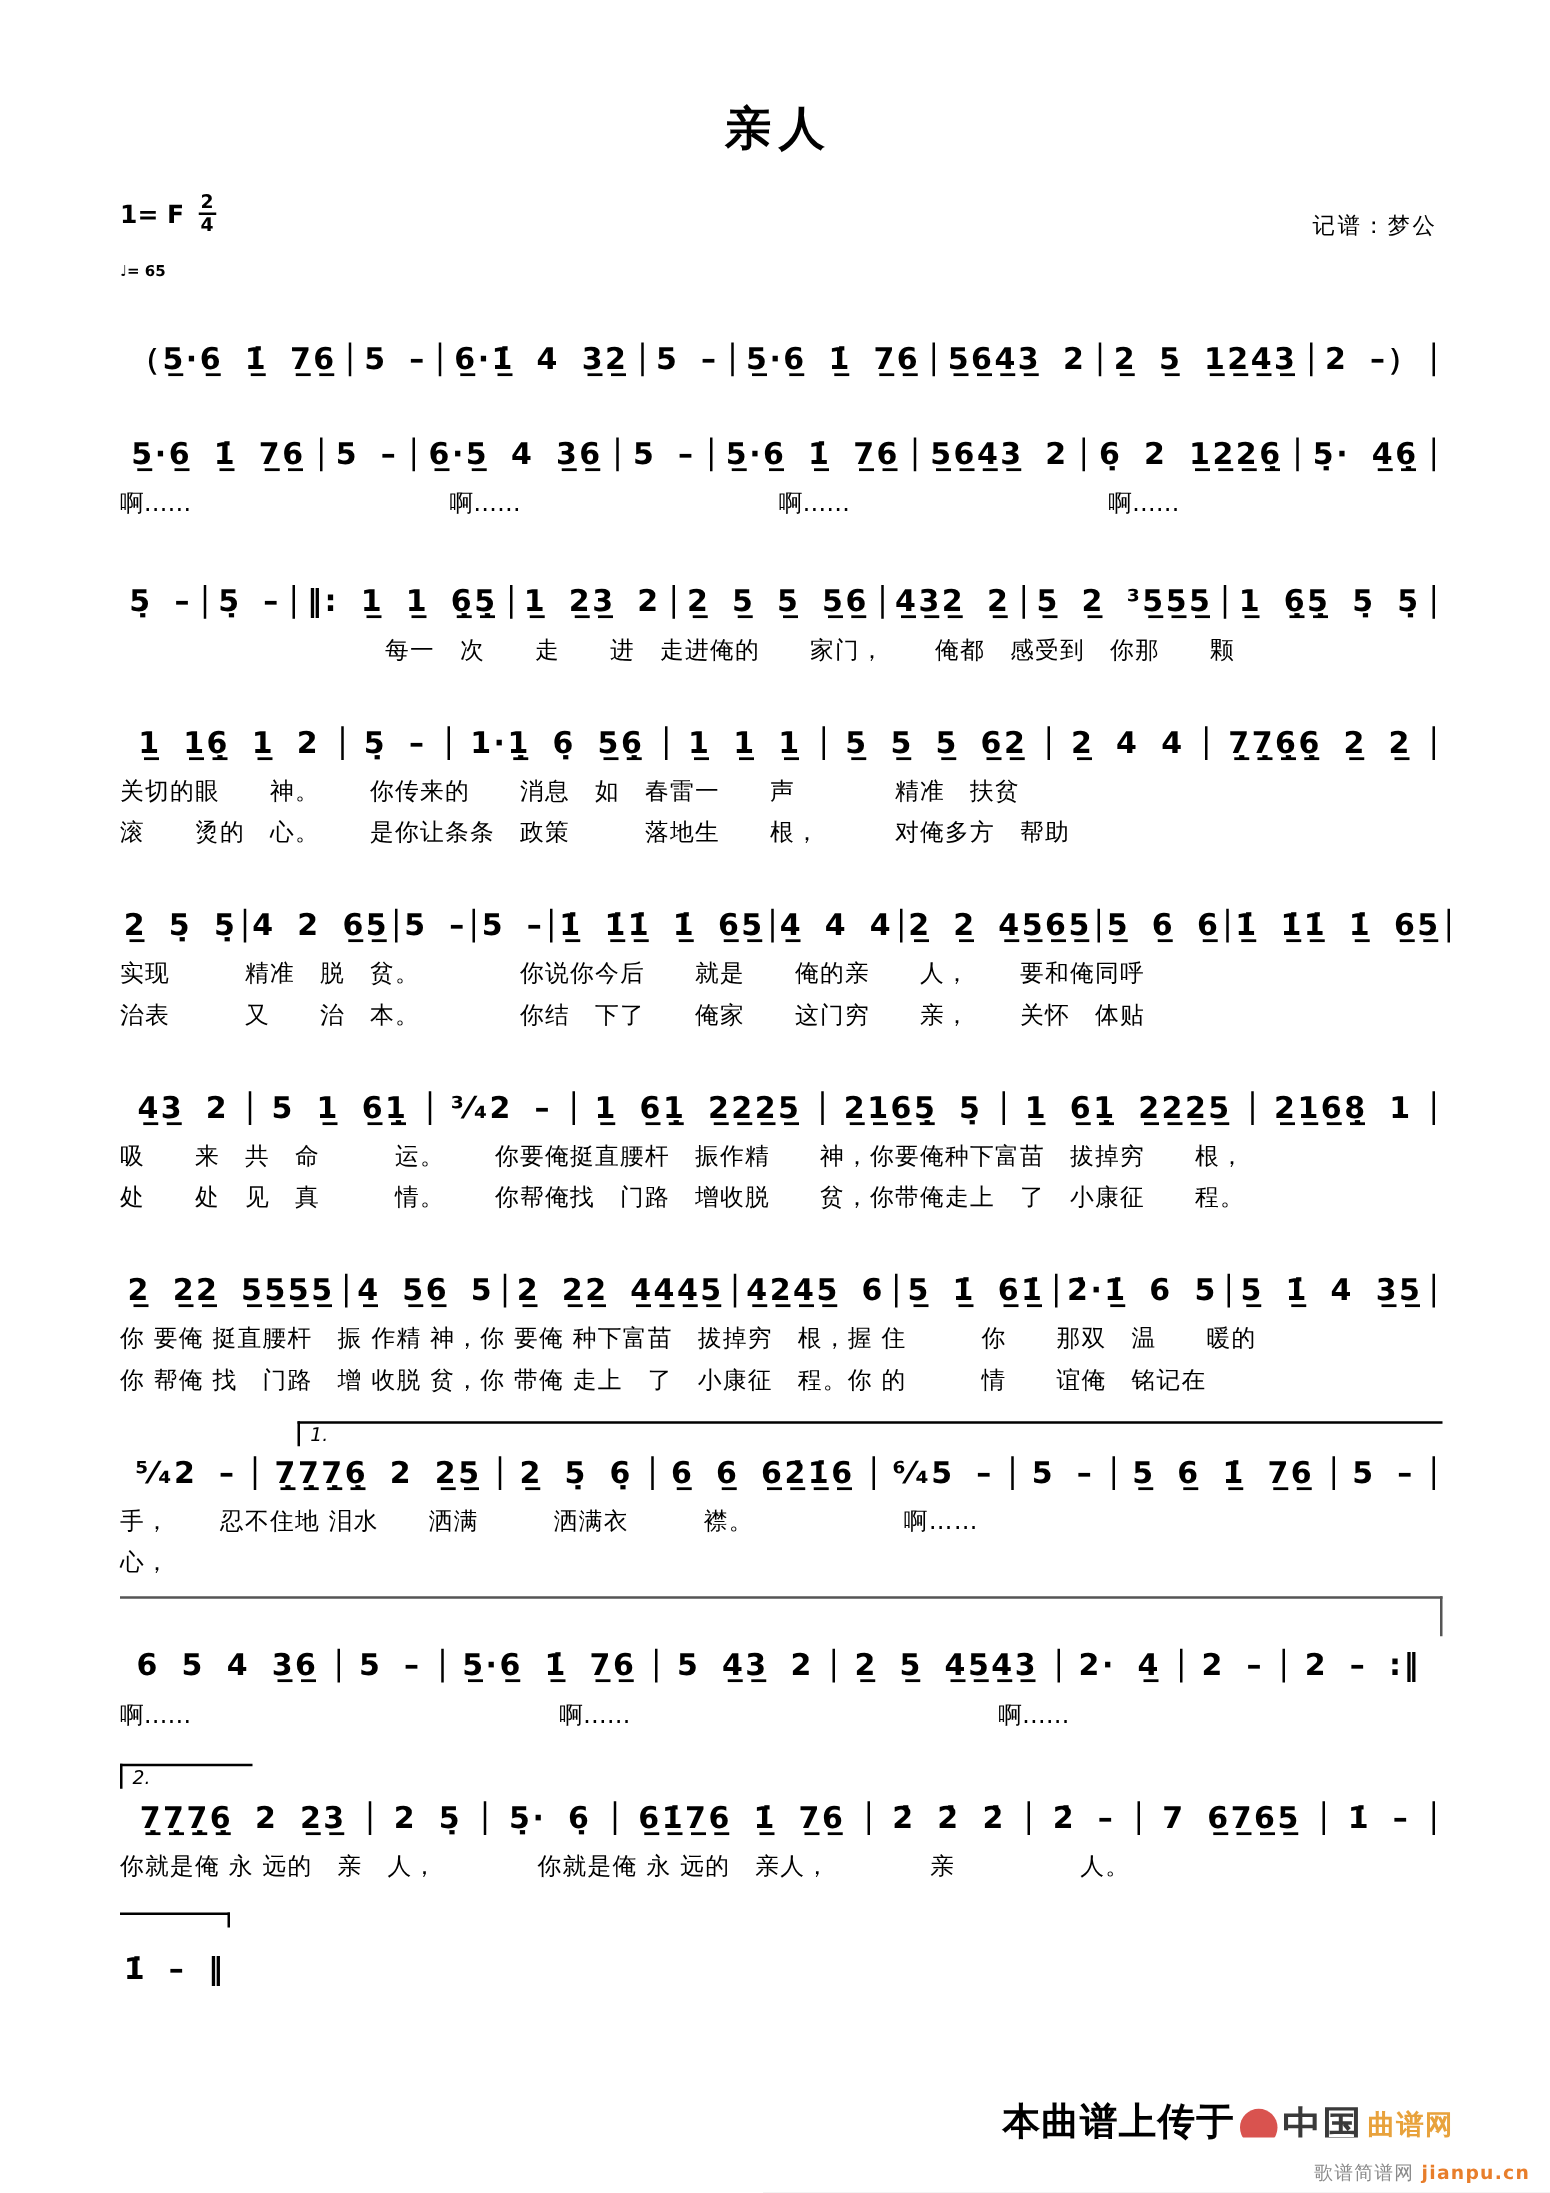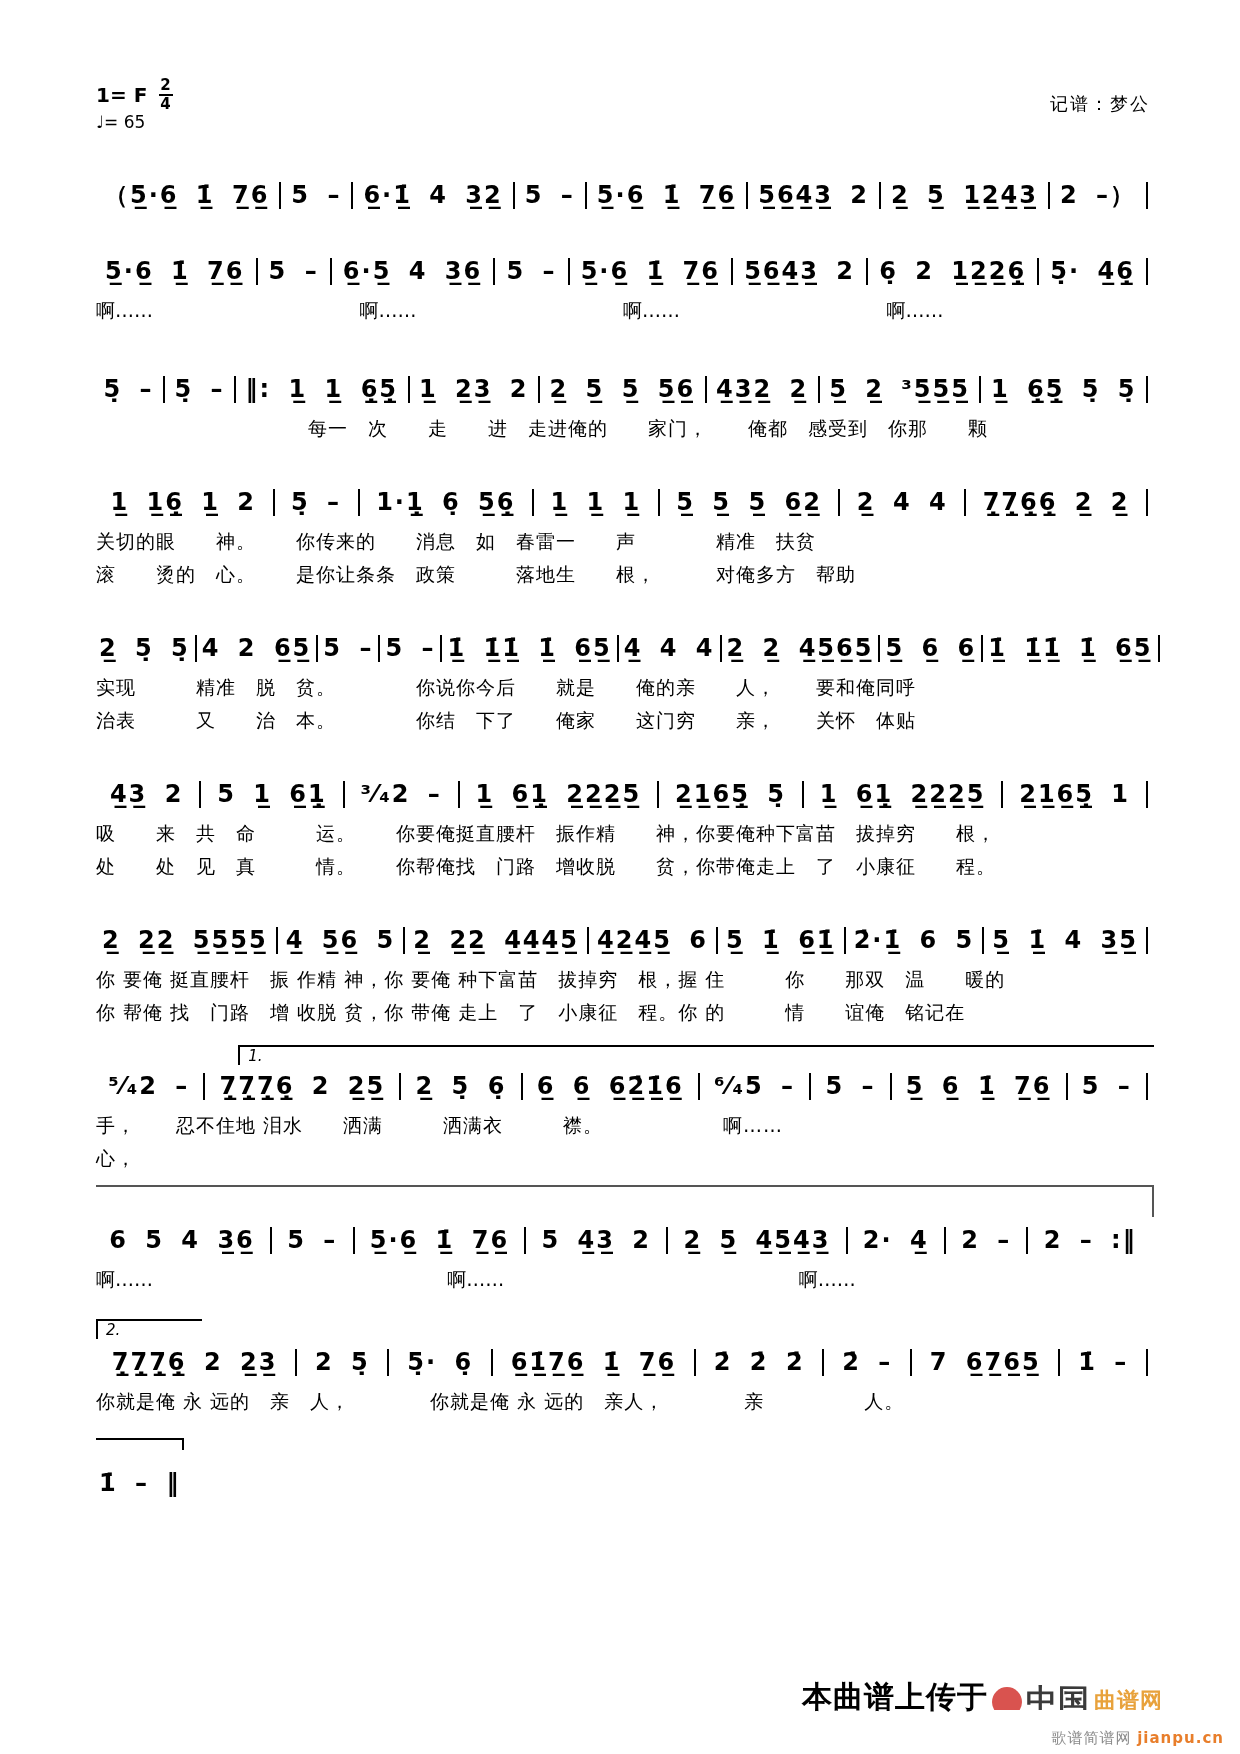--- a/index.html
+++ b/index.html
@@ -24,21 +24,21 @@
     display:flex;
     justify-content:space-between;
     align-items:flex-start;
     margin-bottom:8px;
   }
   .keyblock{font-size:20px;font-weight:bold;}
   .keyline{display:flex;align-items:center;gap:6px;}
   .meter{display:inline-flex;flex-direction:column;align-items:center;line-height:1;font-size:15px;margin-left:4px;}
   .meter .num{padding:0 3px;}
   .meter .bar{width:14px;border-top:2px solid #000;margin:1px 0;}
-  .tempoline{margin-top:0;font-size:17px;font-weight:normal;}
+  .tempoline{margin-top:22px;font-size:12px;font-weight:bold;}
   .credit{font-size:18px;letter-spacing:2px;margin-top:14px;}
   .score{margin-top:42px;}
   .system{position:relative;margin-bottom:38px;}
   .music-row{
     display:flex;
     align-items:flex-end;
     justify-content:space-between;
     width:100%;
     font-size:24px;
     font-weight:bold;
@@ -116,20 +116,21 @@
     font-size:15px;letter-spacing:1px;text-align:center;
   }
   .watermark .domain{font-weight:bold;}
 </style>
 </head>
 <body>
 
 <div class="page">
   <div class="content">
 
+    <div class="title">亲人</div>
 
     <div class="meta-row">
       <div class="keyblock">
         <div class="keyline">
           <span>1= F</span>
           <span class="meter">
             <span class="num">2</span>
             <span class="bar"></span>
             <span class="num">4</span>
           </span>
@@ -258,21 +259,21 @@
             <span class="measure">5 1̲ 6̲1̣̲</span>
             <span class="barline"></span>
             <span class="measure">³⁄₄2 –</span>
             <span class="barline"></span>
             <span class="measure">1̲ 6̲1̣̲ 2̲2̲2̲5̲</span>
             <span class="barline"></span>
             <span class="measure">2̲1̲6̲5̣̲ 5̣</span>
             <span class="barline"></span>
             <span class="measure">1̲ 6̲1̣̲ 2̲2̲2̲5̲</span>
             <span class="barline"></span>
-            <span class="measure">2̲1̲6̲5̣̲ 1</span>
+            <span class="measure">2̲1̲6̲8̣̲ 1</span>
             <span class="barline"></span>
           </div>
           <div class="lyrics">吸　　来　共　命　　　运。　　你要俺挺直腰杆　振作精　　神，你要俺种下富苗　拔掉穷　　根，</div>
           <div class="lyrics">处　　处　见　真　　　情。　　你帮俺找　门路　增收脱　　贫，你带俺走上　了　小康征　　程。</div>
         </div>
         <div class="system s7">
           <div class="music-row">
             <span class="measure">2̲ 2̲2̲ 5̲5̲5̲5̲</span>
             <span class="barline"></span>
             <span class="measure">4̲ 5̲6̲ 5</span>

